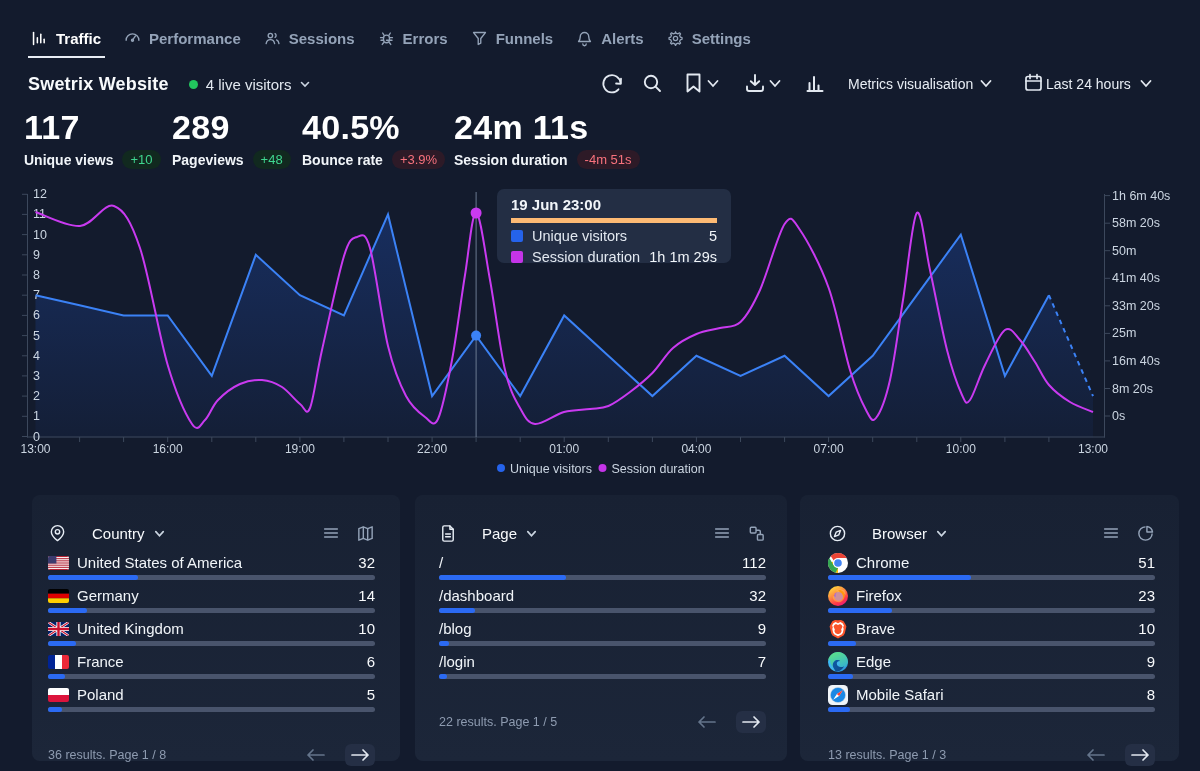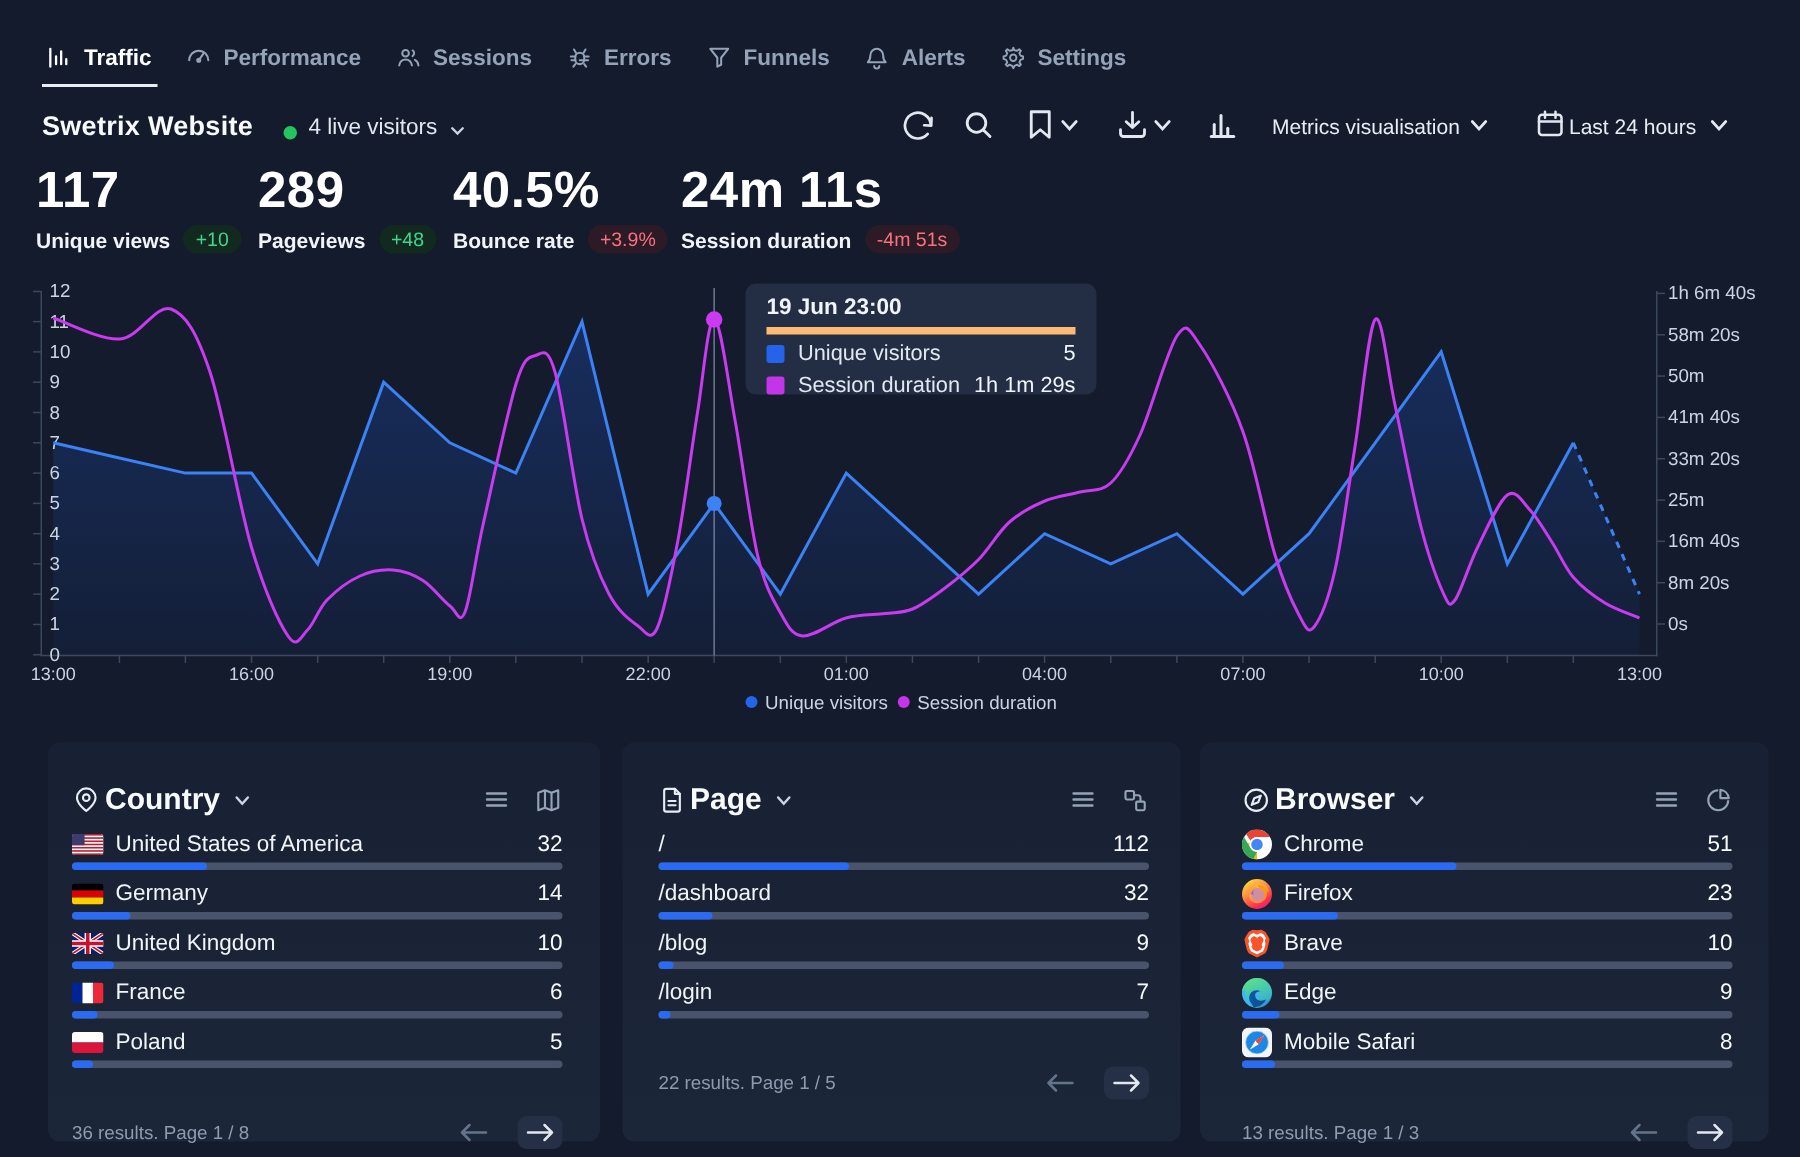--- a/index.html
+++ b/index.html
@@ -10,21 +10,21 @@
 
 .nav { position:absolute; top:30px; left:31px; display:flex; align-items:flex-start; gap:23px; }
 .tab { display:flex; align-items:center; gap:8px; color:#94a3b8; font-size:15px; font-weight:700; padding-bottom:9px; }
 .tab svg { width:17px; height:17px; }
 .tab.active { color:#ffffff; position:relative; }
 .tab.active::after { content:""; position:absolute; left:-3px; right:-4px; bottom:-2px; height:2px; background:#e8edf4; }
 
 
 .titlerow { position:absolute; top:72px; left:28px; display:flex; align-items:center; height:24px; }
 .sitename { font-size:18px; font-weight:700; color:#f8fafc; letter-spacing:0.2px; }
-.live { display:flex; align-items:flex-end; margin-left:20px; color:#e2e8f0; font-size:15px; }
+.live { display:flex; align-items:center; margin-left:20px; color:#e2e8f0; font-size:15px; }
 .livedot { width:9px; height:9px; border-radius:50%; background:#22c55e; margin-right:8px; }
 
 
 .stat { position:absolute; top:108px; }
 .stat .num { font-size:34px; font-weight:700; color:#ffffff; letter-spacing:0.3px; }
 .statline { display:flex; align-items:center; margin-top:3px; }
 .stat .lbl { font-size:14px; font-weight:700; color:#f1f5f9; }
 .badge { font-size:13px; border-radius:10px; padding:2px 8px; margin-left:9px; }
 .badge.g { background:#11291f; color:#3fd68f; }
 .badge.r { background:#2d1a27; color:#f8727d; }
@@ -35,21 +35,21 @@
 .tt-row { display:flex; align-items:center; margin-top:5px; font-size:14.5px; color:#e2e8f0; }
 .tt-sq { width:12px; height:12px; border-radius:2px; margin-right:9px; }
 .tt-val { margin-left:auto; color:#f1f5f9; }
 
 
 .panel { position:absolute; top:495px; height:266px; background:linear-gradient(180deg,#182133,#1c2639); border-radius:8px; padding-top:24px; }
 #p-country { padding-left:16px; padding-right:25px; }
 #p-page { padding-left:24px; padding-right:21px; }
 #p-browser { padding-left:28px; padding-right:24px; }
 .phead { display:flex; align-items:center; height:28px; color:#e7edf5; }
-.phead .pname { font-size:20px; font-weight:700; color:#f8fafc; margin-left:3px; }
+.phead .pname { font-size:15px; font-weight:400; color:#f8fafc; margin-left:25px; }
 .phead .chev { margin-left:8px; }
 .picons { margin-left:auto; display:flex; align-items:center; gap:15px; color:#94a3b8; }
 .row { margin-top:7px; }
 .row.first { margin-top:7px; }
 .rowtop { display:flex; align-items:center; height:17px; }
 .rowtop .nm { font-size:15px; color:#f1f5f9; margin-left:8px; }
 .rowtop .val { margin-left:auto; font-size:15px; color:#f8fafc; }
 .bar { position:relative; height:5px; border-radius:3px; background:#49546c; margin-top:4px; }
 .fill { position:absolute; left:0; top:0; bottom:0; border-radius:3px; background:#2b6af3; }
 .pfoot { display:flex; align-items:center; margin-top:32px; }

